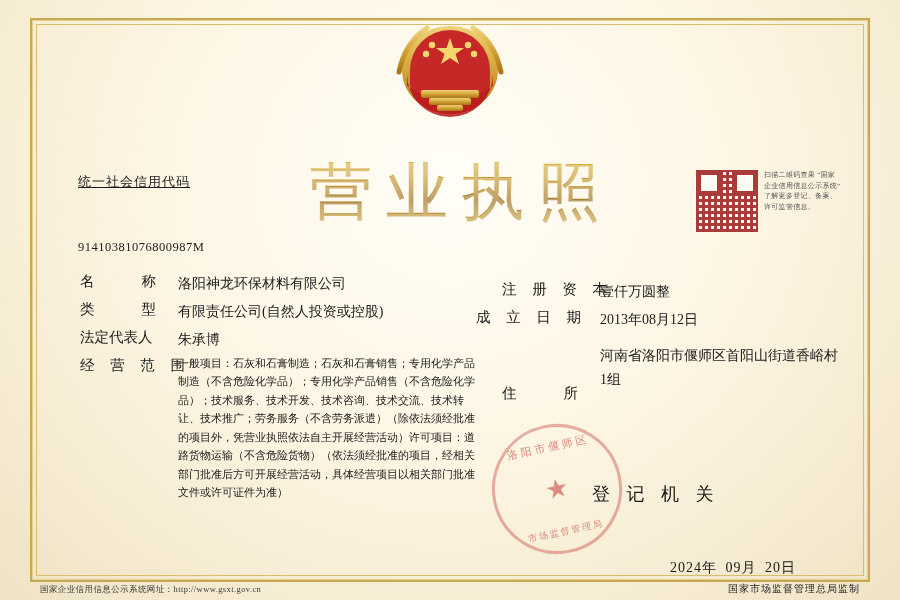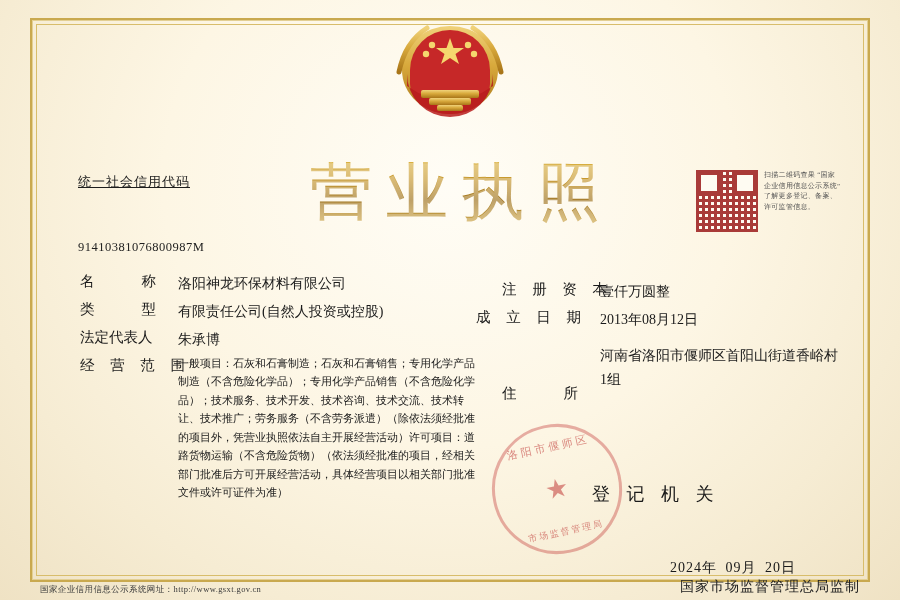--- a/index.html
+++ b/index.html
@@ -208,21 +208,21 @@
     bottom: 4px;
     font-size: 8.5px;
     color: #3a3a3a;
     letter-spacing: 0.4px;
     margin-top: 15px;
   }
   .footer-right {
     position: absolute;
     right: 40px;
     bottom: 4px;
-    font-size: 14px;
+    font-size: 10px;
     color: #222;
     letter-spacing: 1px;
     padding-left: 45px;
   }
 </style>
 </head>
 <body>
 
 <div id="page">
 

